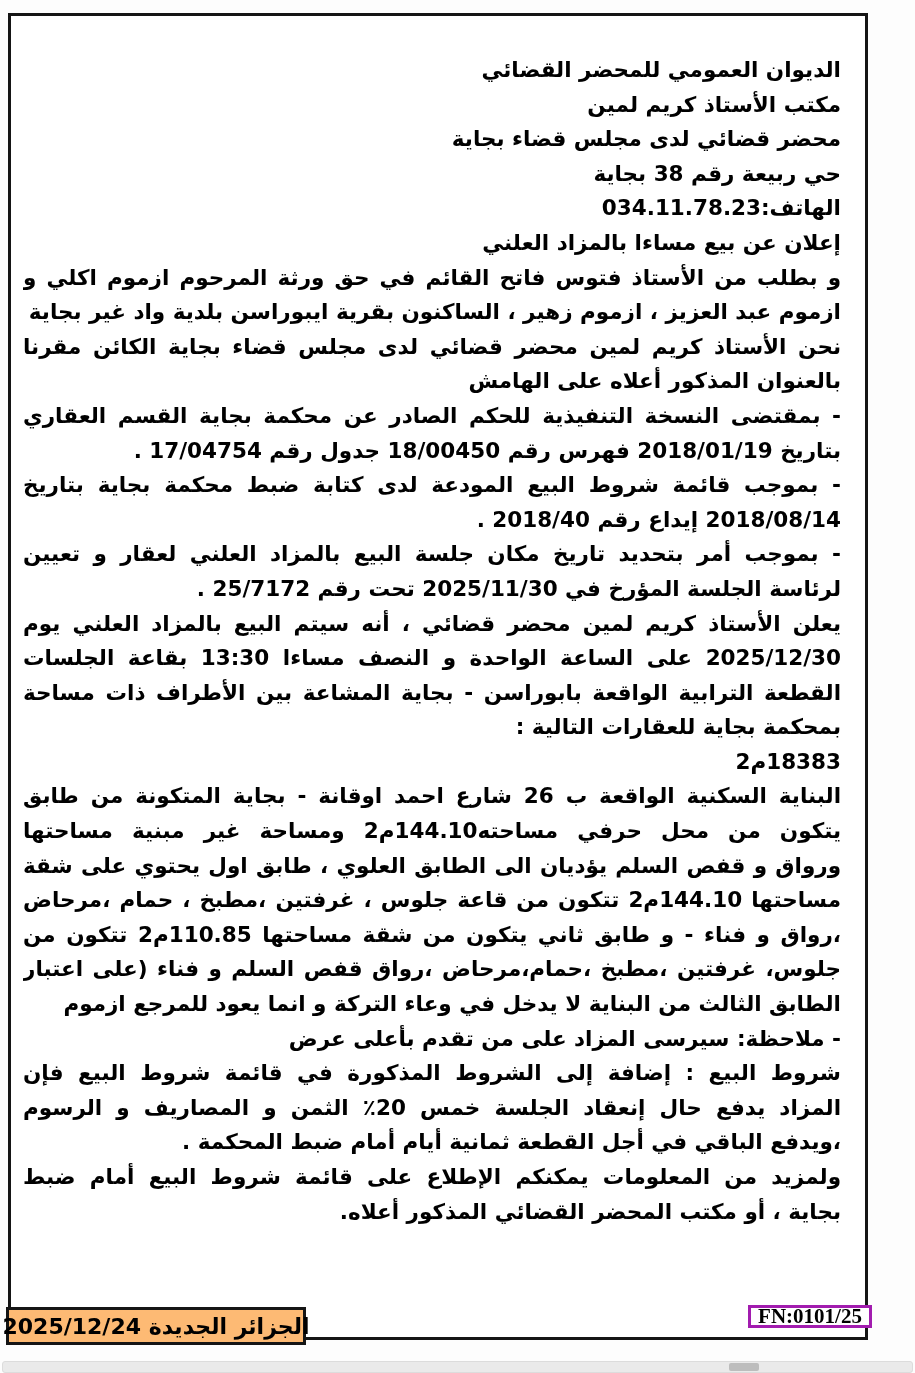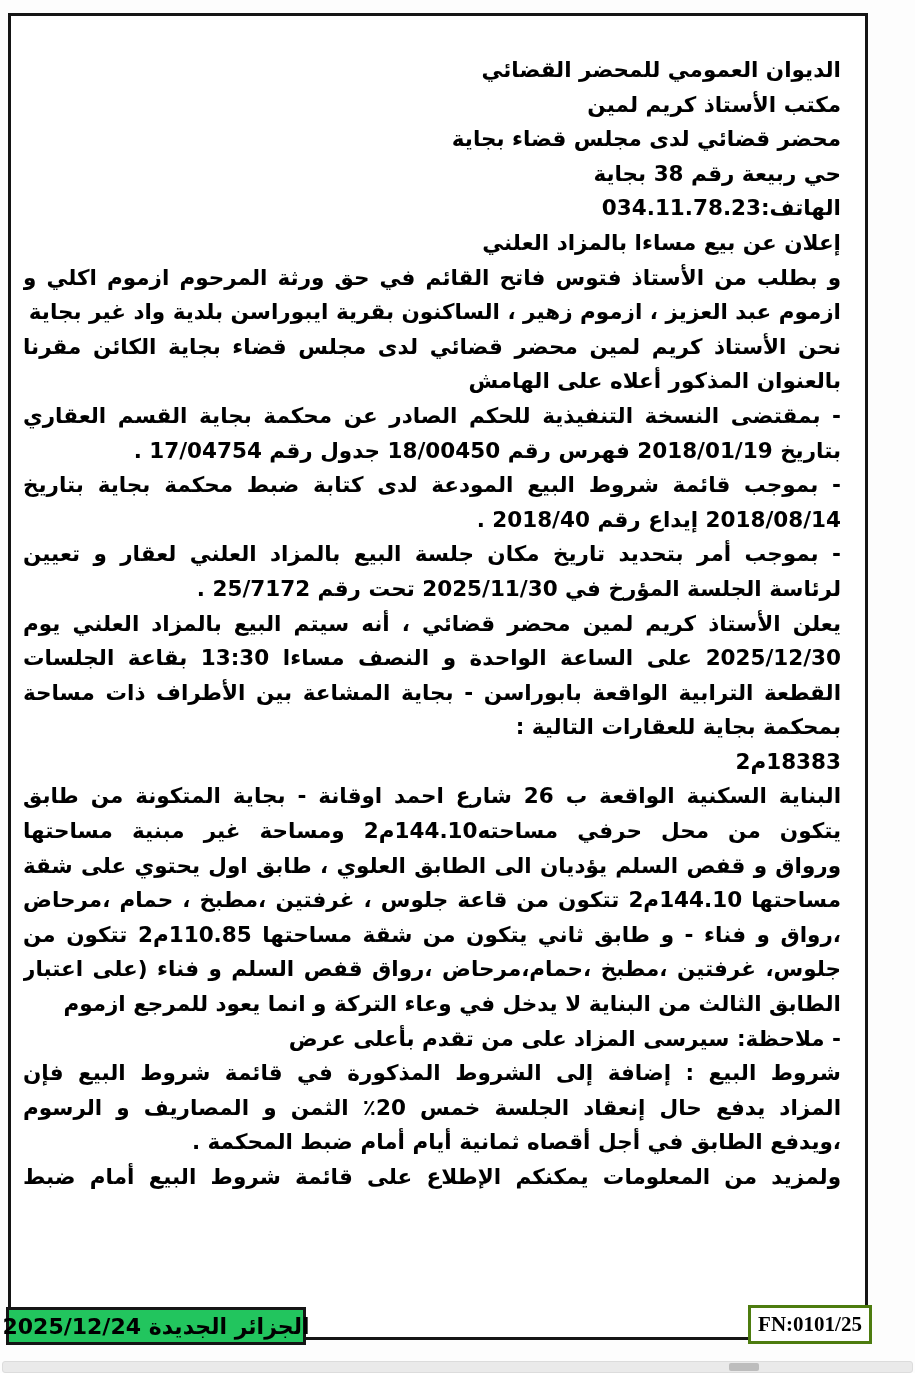--- a/index.html
+++ b/index.html
@@ -25,27 +25,27 @@
   }
   .bline{
     font-size:21.5px;line-height:34.6px;height:34.6px;overflow:hidden;
     text-align:justify;text-align-last:justify;
   }
   .bline.last{
     text-align:right;text-align-last:right;
   }
   .newsbox{
     position:absolute;left:6px;top:1307px;width:300px;height:38px;
-    background:#22c55e;border:3px solid #151515;box-sizing:border-box;
+    background:#fdba74;border:3px solid #151515;box-sizing:border-box;
     display:flex;align-items:center;justify-content:center;
     direction:rtl;font-weight:bold;font-size:22px;white-space:nowrap;
   }
   .fnbox{
-    position:absolute;left:748px;top:1305px;width:124px;height:39px;
-    background:#ffffff;border:3px solid #4d7c0f;box-sizing:border-box;
+    position:absolute;left:748px;top:1305px;width:124px;height:23px;
+    background:#ffffff;border:3px solid #a21caf;box-sizing:border-box;
     display:flex;align-items:center;justify-content:center;
     direction:ltr;font-family:"Liberation Serif","DejaVu Serif",serif;
     font-weight:bold;font-size:21px;white-space:nowrap;
   }
   .scrolltrack{
     position:absolute;left:2px;top:1361px;width:911px;height:12px;
     background:#eaeaea;border:1px solid #dcdcdc;border-radius:3px;box-sizing:border-box;
   }
   .scrollthumb{
     position:absolute;left:726px;top:1px;width:30px;height:8px;
@@ -81,22 +81,23 @@
       <div class="bline">البناية السكنية الواقعة ب 26 شارع احمد اوقانة - بجاية المتكونة من طابق ارضي</div>
       <div class="bline">يتكون من محل حرفي مساحته144.10م2 ومساحة غير مبنية مساحتها 37.10م2</div>
       <div class="bline">ورواق و قفص السلم يؤديان الى الطابق العلوي ، طابق اول يحتوي على شقة</div>
       <div class="bline">مساحتها 144.10م2 تتكون من قاعة جلوس ، غرفتين ،مطبخ ، حمام ،مرحاض</div>
       <div class="bline">،رواق و فناء - و طابق ثاني يتكون من شقة مساحتها 110.85م2 تتكون من قاعة</div>
       <div class="bline">جلوس، غرفتين ،مطبخ ،حمام،مرحاض ،رواق قفص السلم و فناء (على اعتبار ان</div>
       <div class="bline last">الطابق الثالث من البناية لا يدخل في وعاء التركة و انما يعود للمرجع ازموم سعيد)</div>
       <div class="bline last">- ملاحظة: سيرسى المزاد على من تقدم بأعلى عرض</div>
       <div class="bline">شروط البيع : إضافة إلى الشروط المذكورة في قائمة شروط البيع فإن الراسي عليه</div>
       <div class="bline">المزاد يدفع حال إنعقاد الجلسة خمس 20٪ الثمن و المصاريف و الرسوم المستحقة</div>
-      <div class="bline last">،ويدفع الطابق في أجل أقصاه ثمانية أيام أمام ضبط المحكمة .</div>
+      <div class="bline last">،ويدفع الباقي في أجل القطعة ثمانية أيام أمام ضبط المحكمة .</div>
       <div class="bline">ولمزيد من المعلومات يمكنكم الإطلاع على قائمة شروط البيع أمام ضبط محكمة</div>
+      <div class="bline last">بجاية ، أو مكتب المحضر القضائي المذكور أعلاه.</div>
   </div>
 </div>
 
 <div class="newsbox">الجزائر الجديدة 2025/12/24</div>
 <div class="fnbox">FN:0101/25</div>
 
 <div class="scrolltrack">
   <div class="scrollthumb"></div>
 </div>
 

